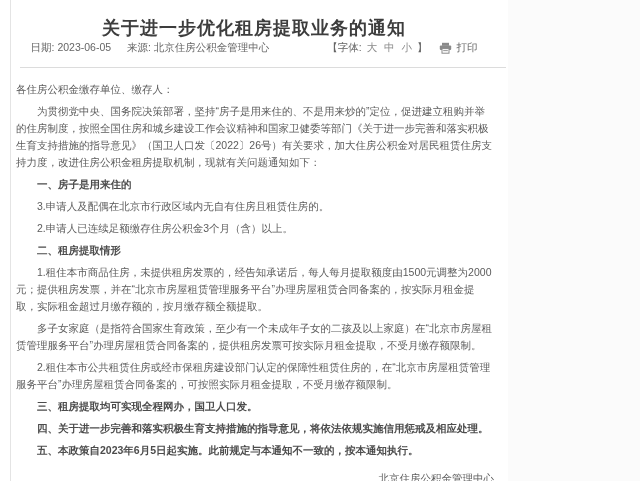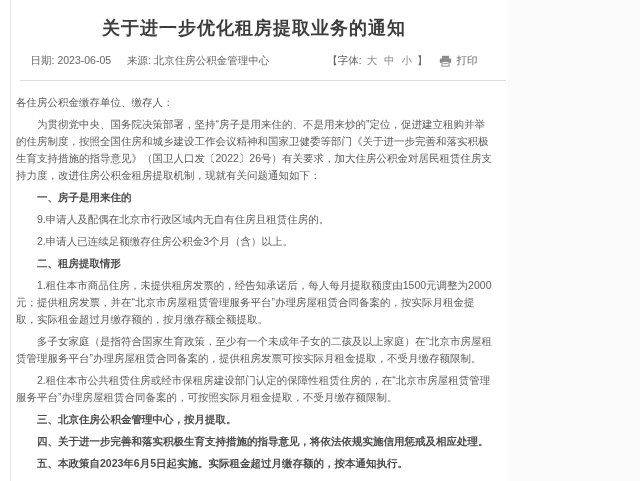--- a/index.html
+++ b/index.html
@@ -20,21 +20,21 @@
   }
   .header { padding-top: 16px; }
   .title {
     text-align: center;
     font-size: 18px;
     font-weight: 600;
     color: #3d3d3d;
     letter-spacing: 1px;
   }
   .meta-row {
-    margin-top: 14px;
+    margin-top: 1px;
     display: flex;
     justify-content: center;
     align-items: center;
     gap: 58px;
     font-size: 10.5px;
     color: #666;
     white-space: nowrap;
   }
   .meta-left .sep { display: inline-block; width: 10px; }
   .meta-right { display: flex; align-items: center; gap: 12px; }
@@ -116,28 +116,28 @@
       </span>
     </div>
 
     <div class="divider"></div>
   </header>
 
   <main class="content">
     <p>各住房公积金缴存单位、缴存人：</p>
     <p class="indent">为贯彻党中央、国务院决策部署，坚持“房子是用来住的、不是用来炒的”定位，促进建立租购并举的住房制度，按照全国住房和城乡建设工作会议精神和国家卫健委等部门《关于进一步完善和落实积极生育支持措施的指导意见》（国卫人口发〔2022〕26号）有关要求，加大住房公积金对居民租赁住房支持力度，改进住房公积金租房提取机制，现就有关问题通知如下：</p>
     <p class="indent bold">一、房子是用来住的</p>
-    <p class="indent">9.申请人及配偶在北京市行政区域内无自有住房且租赁住房的。</p>
+    <p class="indent">3.申请人及配偶在北京市行政区域内无自有住房且租赁住房的。</p>
     <p class="indent">2.申请人已连续足额缴存住房公积金3个月（含）以上。</p>
     <p class="indent bold">二、租房提取情形</p>
     <p class="indent">1.租住本市商品住房，未提供租房发票的，经告知承诺后，每人每月提取额度由1500元调整为2000元；提供租房发票，并在“北京市房屋租赁管理服务平台”办理房屋租赁合同备案的，按实际月租金提取，实际租金超过月缴存额的，按月缴存额全额提取。</p>
     <p class="indent">多子女家庭（是指符合国家生育政策，至少有一个未成年子女的二孩及以上家庭）在“北京市房屋租赁管理服务平台”办理房屋租赁合同备案的，提供租房发票可按实际月租金提取，不受月缴存额限制。</p>
     <p class="indent">2.租住本市公共租赁住房或经市保租房建设部门认定的保障性租赁住房的，在“北京市房屋租赁管理服务平台”办理房屋租赁合同备案的，可按照实际月租金提取，不受月缴存额限制。</p>
-    <p class="indent bold">三、北京住房公积金管理中心，按月提取。</p>
+    <p class="indent bold">三、租房提取均可实现全程网办，国卫人口发。</p>
     <p class="indent bold">四、关于进一步完善和落实积极生育支持措施的指导意见，将依法依规实施信用惩戒及相应处理。</p>
-    <p class="indent bold">五、本政策自2023年6月5日起实施。实际租金超过月缴存额的，按本通知执行。</p>
+    <p class="indent bold">五、本政策自2023年6月5日起实施。此前规定与本通知不一致的，按本通知执行。</p>
   </main>
 
   <footer class="signature">
     <div>北京住房公积金管理中心</div>
     <div>2023年6月5日</div>
   </footer>
 </div>
 
 </body></html>

